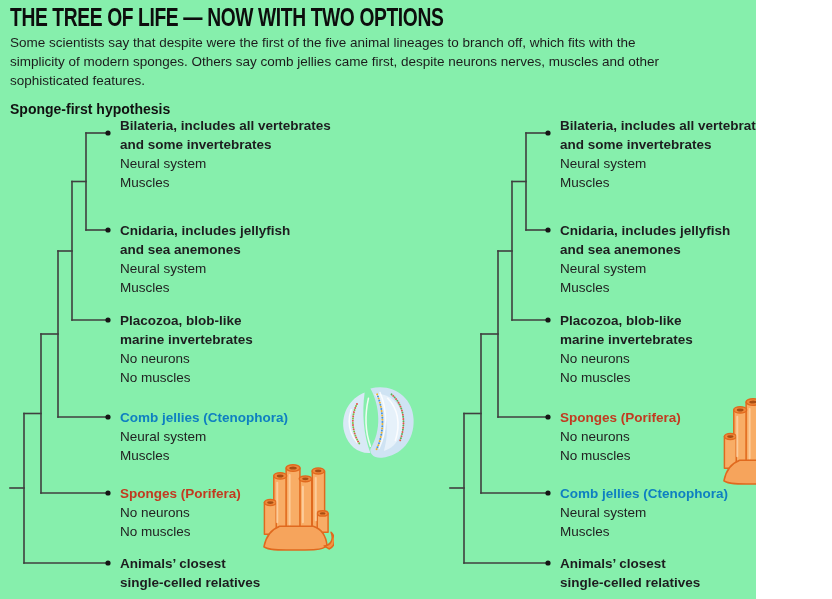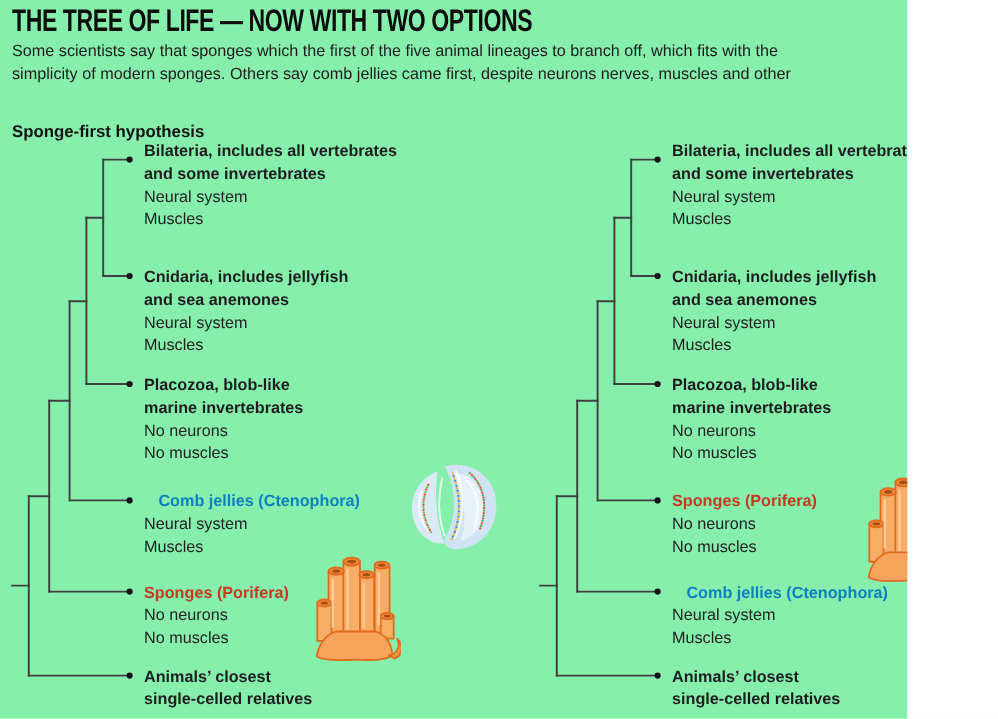--- a/index.html
+++ b/index.html
@@ -24,21 +24,21 @@
   .tree-heading.right{left:458px}
   
   .tree-svg{position:absolute;top:118px;width:112px;height:452px;}
   .tree-svg.left{left:8px}
   .tree-svg.right{left:448px}
   .tree-svg path,.tree-svg line{stroke:#3f3f3f;stroke-width:1.6;fill:none;stroke-linecap:square;}
   .tree-svg circle{fill:#151515;stroke:none;}
   
   .leaf{position:absolute;width:330px;font-size:13.5px;line-height:19px;color:#222;}
   .leaf .name{font-weight:bold;color:#1d1d1f;}
-  .leaf .name.name-blue{color:#0e7fc1;margin-left:12px;}
+  .leaf .name.name-blue{color:#0e7fc1;}
   .leaf .name.name-red{color:#c23a20;}
   .col-left .leaf{left:120px;}
   .col-right .leaf{left:560px;}
   .r1{top:116px}.r2{top:221px}.r3{top:311px}.r4{top:408px}.r5{top:484px}.r6{top:554px}
   
   .illus{position:absolute;}
   .jelly-left{left:332px;top:382px;width:96px;height:90px;}
   .sponge-left{left:257px;top:461px;width:77px;height:91px;}
   .sponge-right{left:717px;top:395px;width:77px;height:91px;}
   .jelly-right{left:750px;top:477px;width:96px;height:85px;}
@@ -103,22 +103,23 @@
           <path d="M33,14 L33,64"></path>
           <path d="M46.5,26 L46.5,62"></path>
           <path d="M59.5,17 L59.5,60"></path>
         </g>
       </g>
     </defs>
   </svg>
 
   <div class="main-title">THE TREE OF LIFE — NOW WITH TWO OPTIONS</div>
   <div class="intro">
-    <div>Some scientists say that sponges which the first of the five animal lineages to branch off, which fits with the</div>
+    <div>Some scientists say that despite were the first of the five animal lineages to branch off, which fits with the</div>
     <div>simplicity of modern sponges. Others say comb jellies came first, despite neurons nerves, muscles and other</div>
+    <div>sophisticated features.</div>
   </div>
 
   <div class="tree-heading left">Sponge-first hypothesis</div>
 
   <svg class="tree-svg left" viewBox="0 0 112 452">
     <path d="M78,15 H100"></path>
       <path d="M78,112 H100"></path>
       <path d="M64,202 H100"></path>
     <path d="M50,299 H100"></path>
       <path d="M33,375 H100"></path>

